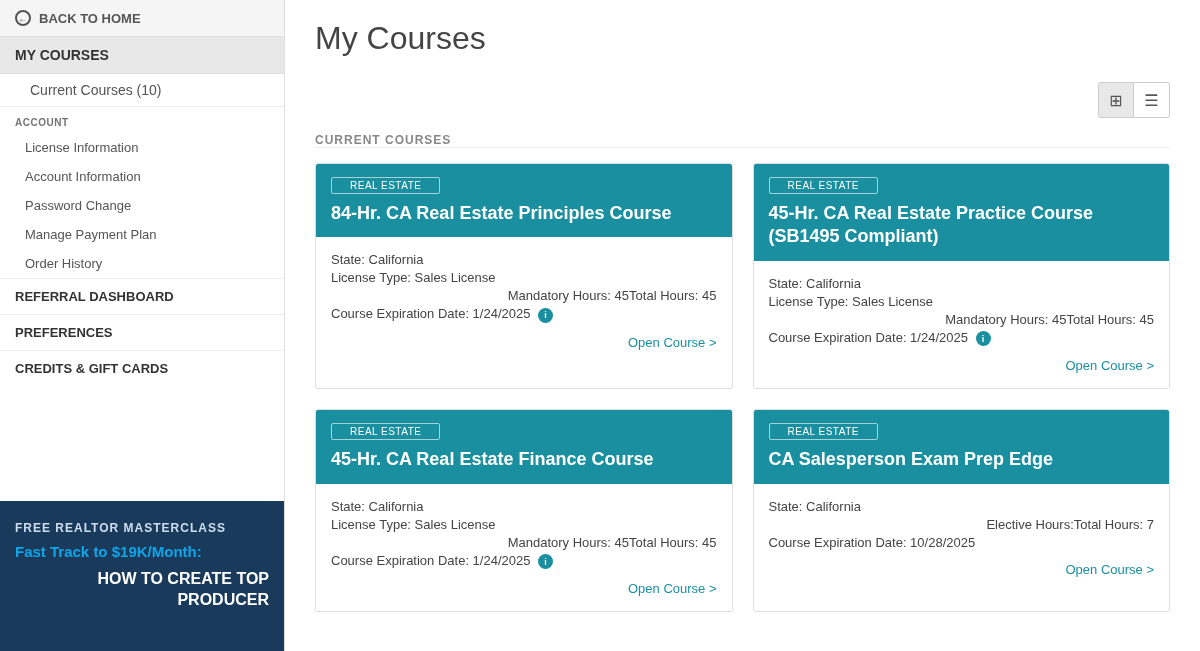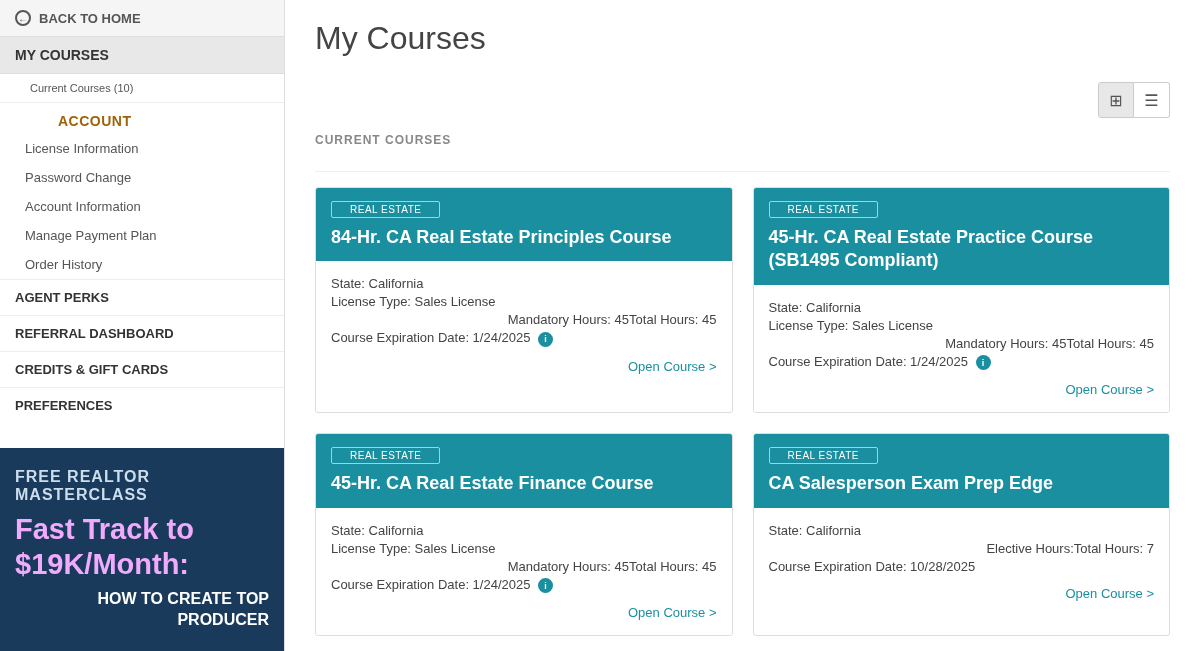--- a/index.html
+++ b/index.html
@@ -39,32 +39,31 @@
       padding: 10px 15px;
       font-size: 14px;
       font-weight: bold;
       color: #333;
       text-transform: uppercase;
       cursor: pointer;
       border-bottom: 1px solid #ddd;
     }
     .sidebar-submenu {
       padding: 8px 15px 8px 30px;
-      font-size: 11px;
+      font-size: 14px;
       color: #555;
       border-bottom: 1px solid #eee;
     }
     .sidebar-section-title {
       padding: 10px 15px 5px 15px;
-      font-size: 14px;
-      font-weight: bold;
-      color: #a16207;
+      font-size: 10px;
+      font-weight: bold;
+      color: #737373;
       text-transform: uppercase;
       letter-spacing: 0.5px;
-      margin-left: 43px;
     }
     .sidebar-item {
       padding: 7px 15px 7px 25px;
       font-size: 13px;
       color: #555;
       cursor: pointer;
     }
     .sidebar-nav-title {
       padding: 10px 15px;
       font-size: 13px;
@@ -77,30 +76,30 @@
 
     
     .sidebar-banner {
       background: #1a3a5c;
       color: #fff;
       padding: 20px 15px;
       margin-top: auto;
       min-height: 150px;
     }
     .banner-subtitle {
-      font-size: 16px;
+      font-size: 12px;
       font-weight: bold;
       letter-spacing: 1px;
       margin-bottom: 8px;
       color: #cde;
     }
     .banner-title {
-      font-size: 29px;
-      font-weight: bold;
-      color: #f0abfc;
+      font-size: 15px;
+      font-weight: bold;
+      color: #0ea5e9;
       line-height: 1.2;
       margin-bottom: 8px;
     }
     .banner-desc {
       font-size: 16px;
       font-weight: bold;
       color: #fff;
       line-height: 1.3;
       text-align: right;
     }
@@ -136,21 +135,21 @@
     .toggle-btn:last-child { border-radius: 0 3px 3px 0; border-left: none; }
 
     .section-label {
       font-size: 12px;
       font-weight: bold;
       color: #888;
       letter-spacing: 1px;
       text-transform: uppercase;
       margin-bottom: 15px;
       border-bottom: 1px solid #eee;
-      padding-bottom: 24px;
+      padding-bottom: 0;
     }
 
     .courses-grid {
       display: grid;
       grid-template-columns: 1fr 1fr;
       gap: 20px;
     }
 
     .course-card {
       border: 1px solid #ddd;
@@ -226,29 +225,28 @@
     <span>MY COURSES</span>
   </div>
   <div class="sidebar-submenu">
     <span>Current Courses (10)</span>
   </div>
 
   <div class="sidebar-section-title">
     <span>ACCOUNT</span>
   </div>
   <div class="sidebar-item">License Information</div>
+  <div class="sidebar-item">Account Information</div>
   <div class="sidebar-item">Password Change</div>
-  <div class="sidebar-item">Account Information</div>
   <div class="sidebar-item">Manage Payment Plan</div>
   <div class="sidebar-item">Order History</div>
 
-  <div class="sidebar-nav-title">AGENT PERKS</div>
   <div class="sidebar-nav-title">REFERRAL DASHBOARD</div>
+  <div class="sidebar-nav-title">PREFERENCES</div>
   <div class="sidebar-nav-title">CREDITS &amp; GIFT CARDS</div>
-  <div class="sidebar-nav-title">PREFERENCES</div>
 
   <div class="sidebar-banner">
     <div class="banner-subtitle">FREE REALTOR MASTERCLASS</div>
     <div class="banner-title">Fast Track to $19K/Month:</div>
     <div class="banner-desc">HOW TO CREATE TOP PRODUCER</div>
   </div>
 </div>
 
 <div id="main">
   <h1 class="page-title">My Courses</h1>

